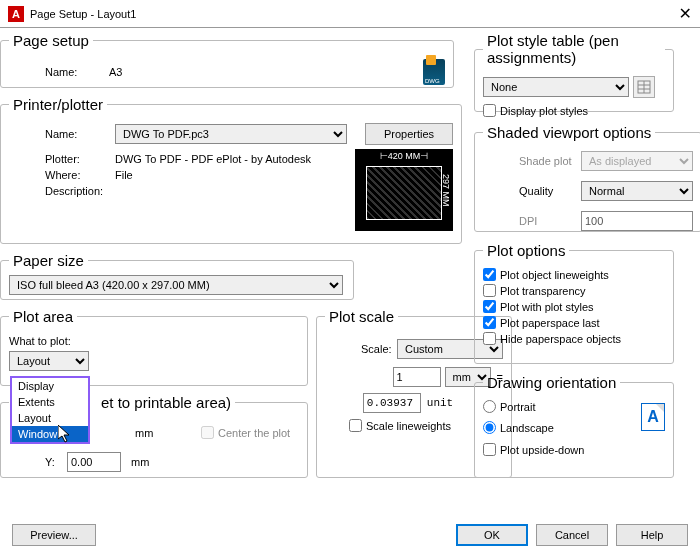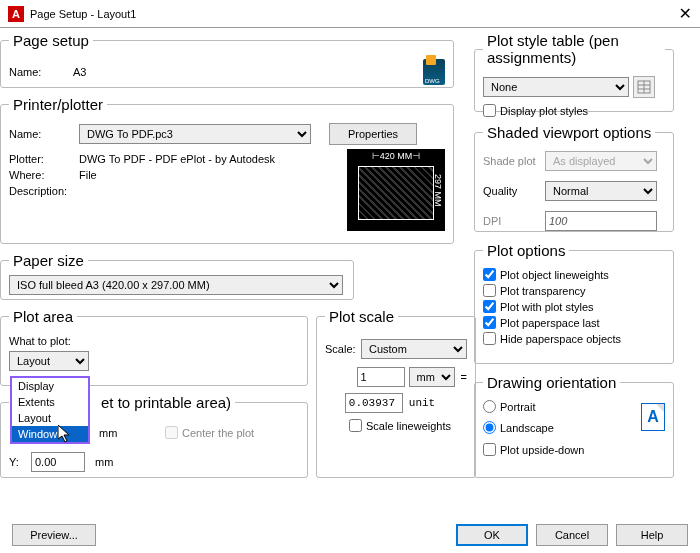--- a/index.html
+++ b/index.html
@@ -7,21 +7,21 @@
   .titlebar { height: 28px; background: #fff; border-bottom: 1px solid #999; display: flex; align-items: center; padding: 0 8px; }
   .titlebar .logo { width: 16px; height: 16px; background: #c00; display: flex; align-items: center; justify-content: center; color: #fff; font-weight: bold; font-size: 11px; margin-right: 6px; }
   .titlebar .title { flex: 1; }
   .titlebar .close { font-size: 16px; font-weight: normal; cursor: default; }
   .content { position: absolute; top: 28px; left: 0; right: 0; bottom: 36px; padding: 8px 12px 4px 12px; overflow: hidden; }
   .footer { position: absolute; bottom: 0; left: 0; right: 0; height: 36px; display: flex; align-items: center; padding: 0 12px; gap: 8px; }
   .footer .spacer { flex: 1; }
   fieldset { border: 1px solid #bbb; border-radius: 3px; padding: 6px 8px 8px 8px; margin: 0; position: absolute; }
   legend { padding: 0 4px; font-size: 15px; color: #000; }
   .row { display: flex; align-items: center; margin: 4px 0; }
-  .lbl { display: inline-block; }
+  .lbl { display: inline-block; margin-left: 36px; }
   select, input[type="text"] { font-family: inherit; font-size: 11px; height: 20px; border: 1px solid #888; background: #fff; padding: 0 3px; }
   select { background: #efefef; }
   button { font-family: inherit; font-size: 11px; height: 22px; background: #e9e9e9; border: 1px solid #999; padding: 0 10px; }
   button.default { border: 2px solid #0078d7; background: #e9e9e9; }
   .checkbox, .radio { display: flex; align-items: center; margin: 3px 0; font-size: 11px; }
   .checkbox input, .radio input { margin: 0 4px 0 0; }
   .dwgicon { width: 22px; height: 26px; background: linear-gradient(#08405a,#0b5e84); position: relative; border-radius: 2px; }
   .dwgicon::before { content:""; position:absolute; top:-4px; left:3px; width:10px; height:10px; background:#f5a623; border-radius:1px; }
   .dwgicon::after { content:"DWG"; position:absolute; bottom:1px; left:2px; font-size:6px; color:#fff; }
   .preview { width: 98px; height: 82px; background:#000; color:#fff; font-size:9px; display:flex; flex-direction:column; align-items:center; justify-content:center; margin-left:8px; position:relative; }
@@ -174,21 +174,21 @@
   <div class="row">
         <span class="lbl disabled" style="width:62px">Shade plot</span>
         <select style="width:112px" disabled=""><option>As displayed</option></select>
       </div>
   <div class="row" style="margin-top:10px;">
         <span class="lbl" style="width:62px">Quality</span>
         <select style="width:112px"><option>Normal</option></select>
       </div>
   <div class="row" style="margin-top:10px;">
         <span class="lbl disabled" style="width:62px">DPI</span>
-        <input type="text" style="width: 112px; font-style: italic;" disabled="" value="100">
+        <input type="text" style="width: 112px;" disabled="" value="100">
       </div>
 </fieldset>
 
 <fieldset style="left:474px; top:214px; width:200px; height:122px;">
   <legend>Plot options</legend>
   <label class="checkbox">
         <input type="checkbox" checked="" style="">
         <span>Plot object lineweights</span>
       </label>
   <label class="checkbox">

